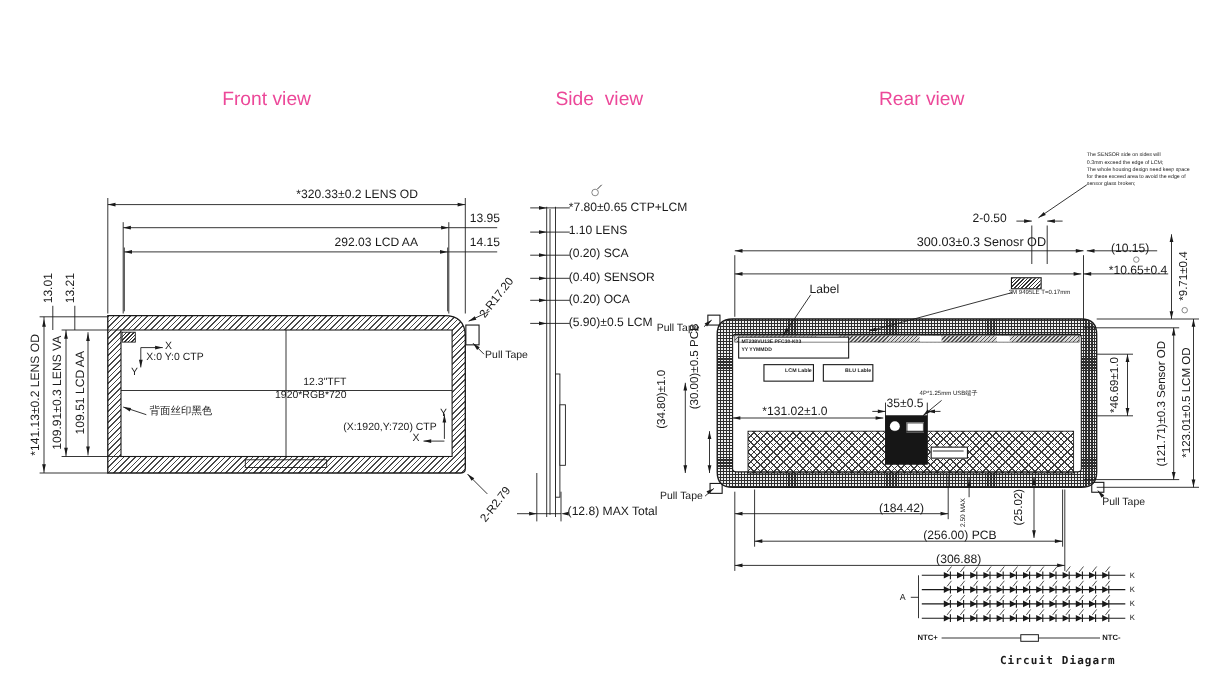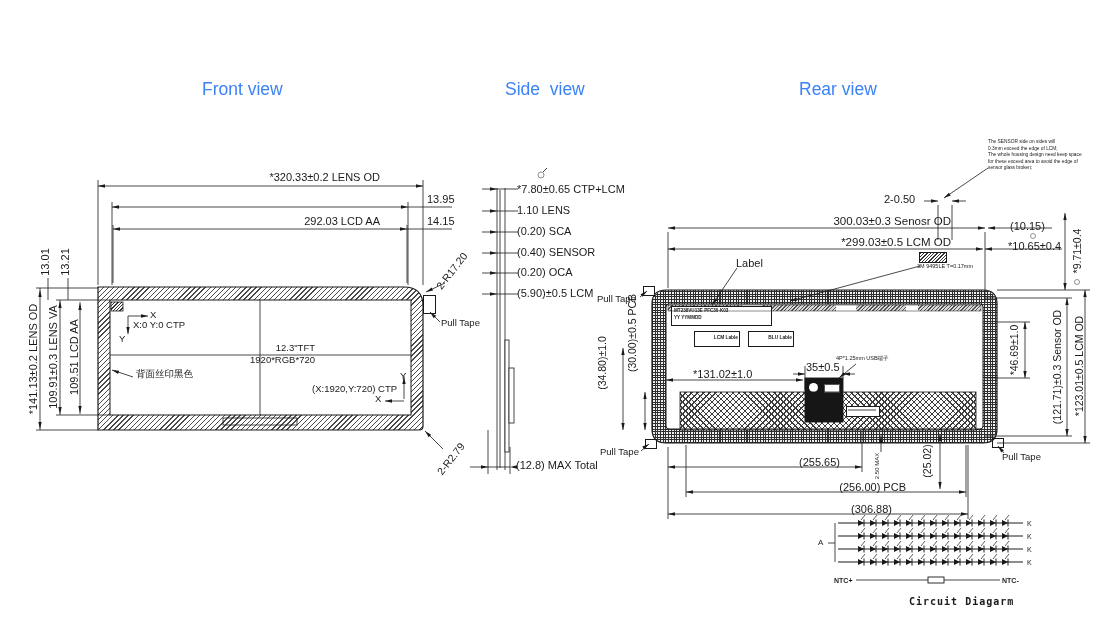--- a/index.html
+++ b/index.html
@@ -2,21 +2,21 @@
 <html><head>
 <meta charset="utf-8">
 <style>
   html,body{margin:0;padding:0;background:#fff;}
   #canvas{position:relative;width:1098px;height:617px;background:#fff;overflow:hidden;
     font-family:"Liberation Sans",sans-serif;color:#1a1a1a;}
   .abs{position:absolute;}
   .t{position:absolute;font-size:11px;line-height:13px;white-space:pre;color:#1a1a1a;}
   .ts{position:absolute;font-size:9.5px;line-height:11px;white-space:pre;color:#1a1a1a;}
   .tt{position:absolute;font-size:5.5px;line-height:6.5px;white-space:pre;color:#1a1a1a;}
-  .title{position:absolute;font-size:17.5px;line-height:20px;white-space:pre;color:#3b82f6;text-align:center;}
+  .title{position:absolute;font-size:17.5px;line-height:20px;white-space:pre;color:#ec4899;text-align:center;}
   .ctr{text-align:right;}
   .rot{transform:translate(-50%,-50%) rotate(-90deg);transform-origin:center;white-space:nowrap;}
   .diag{transform:translate(-50%,-50%) rotate(-52deg);transform-origin:center;white-space:nowrap;}
   .hatch45{background:repeating-linear-gradient(135deg,#4a4a4a 0px,#4a4a4a 1px,transparent 1px,transparent 3.6px);}
   .hatch45d{background:repeating-linear-gradient(135deg,#333 0px,#333 1px,transparent 1px,transparent 2.4px);}
   .dots{background-image:repeating-linear-gradient(0deg,#2e2e2e 0px,#2e2e2e 1px,transparent 1px,transparent 2.7px),
     repeating-linear-gradient(90deg,#2e2e2e 0px,#2e2e2e 1px,transparent 1px,transparent 2.7px);background-color:#efefef;}
   .crosshatch{background-image:repeating-linear-gradient(45deg,#3d3d3d 0px,#3d3d3d 1px,transparent 1px,transparent 4.2px),
     repeating-linear-gradient(135deg,#3d3d3d 0px,#3d3d3d 1px,transparent 1px,transparent 4.2px);background-color:#fdfdfd;}
   .hatchgray{background:repeating-linear-gradient(135deg,#555 0px,#555 1px,#d9d9d9 1px,#d9d9d9 2.6px);}
@@ -426,33 +426,32 @@
 
   <div class="abs" style="left:988px;top:139px;width:110px;">
     <div class="tt" style="position:static;font-size:4.8px;">The SENSOR side on sides will</div>
     <div class="tt" style="position:static;font-size:4.8px;">0.3mm exceed the edge of LCM;</div>
     <div class="tt" style="position:static;font-size:4.8px;">The whole housing design need keep space</div>
     <div class="tt" style="position:static;font-size:4.8px;">for these exceed area to avoid the edge of</div>
     <div class="tt" style="position:static;font-size:4.8px;">sensor glass broken;</div>
   </div>
   <div class="t" style="left:884px;top:193px;">2-0.50</div>
   <div class="t ctr" style="left:701px;top:215px;width:250px;font-size:11.5px;">300.03±0.3 Senosr OD</div>
-  <div class="t ctr" style="left:701px;top:236px;width:250px;font-size:11.5px;">*299.03±0.5 LCM OD</div>
   <div class="t" style="left:1010px;top:220px;">(10.15)</div>
   <div class="t" style="left:1008px;top:240px;">*10.65±0.4</div>
   <div class="t" style="left:736px;top:257px;">Label</div>
   <div class="tt" style="left:917px;top:263px;">3M 9495LE T=0.17mm</div>
   <div class="tt" style="left:674px;top:308px;font-size:4.6px;font-weight:bold;">MT238VU13E PFC30-K03</div>
   <div class="tt" style="left:674px;top:315px;font-size:4.6px;font-weight:bold;">YY YYMMDD</div>
   <div class="tt ctr" style="left:694px;top:335px;width:44px;font-size:4.8px;font-weight:bold;">LCM Lable</div>
   <div class="tt ctr" style="left:748px;top:335px;width:44px;font-size:4.8px;font-weight:bold;">BLU Lable</div>
   <div class="tt" style="left:836px;top:355px;">4P*1.25mm USB端子</div>
   <div class="t" style="left:806px;top:361px;">35±0.5</div>
   <div class="t" style="left:693px;top:368px;">*131.02±1.0</div>
-  <div class="t ctr" style="left:690px;top:456px;width:150px;">(255.65)</div>
+  <div class="t ctr" style="left:690px;top:456px;width:150px;">(184.42)</div>
   <div class="t ctr" style="left:746px;top:481px;width:160px;">(256.00) PCB</div>
   <div class="t ctr" style="left:732px;top:503px;width:160px;">(306.88)</div>
   <div class="t rot" style="left:877px;top:466px;font-size:6px;">2.50 MAX</div>
   <div class="t rot" style="left:927px;top:461px;font-size:10.5px;">(25.02)</div>
   <div class="t rot" style="left:1077px;top:251px;font-size:10.5px;">*9.71±0.4</div>
   <div class="t rot" style="left:1014px;top:350px;font-size:10.5px;">*46.69±1.0</div>
   <div class="t rot" style="left:1057px;top:367px;font-size:10.5px;">(121.71)±0.3 Sensor OD</div>
   <div class="t rot" style="left:1079px;top:366px;font-size:10.5px;">*123.01±0.5 LCM OD</div>
   <div class="t rot" style="left:602px;top:363px;font-size:10.5px;">(34.80)±1.0</div>
   <div class="t rot" style="left:632px;top:333px;font-size:10.5px;">(30.00)±0.5 PCB</div>

